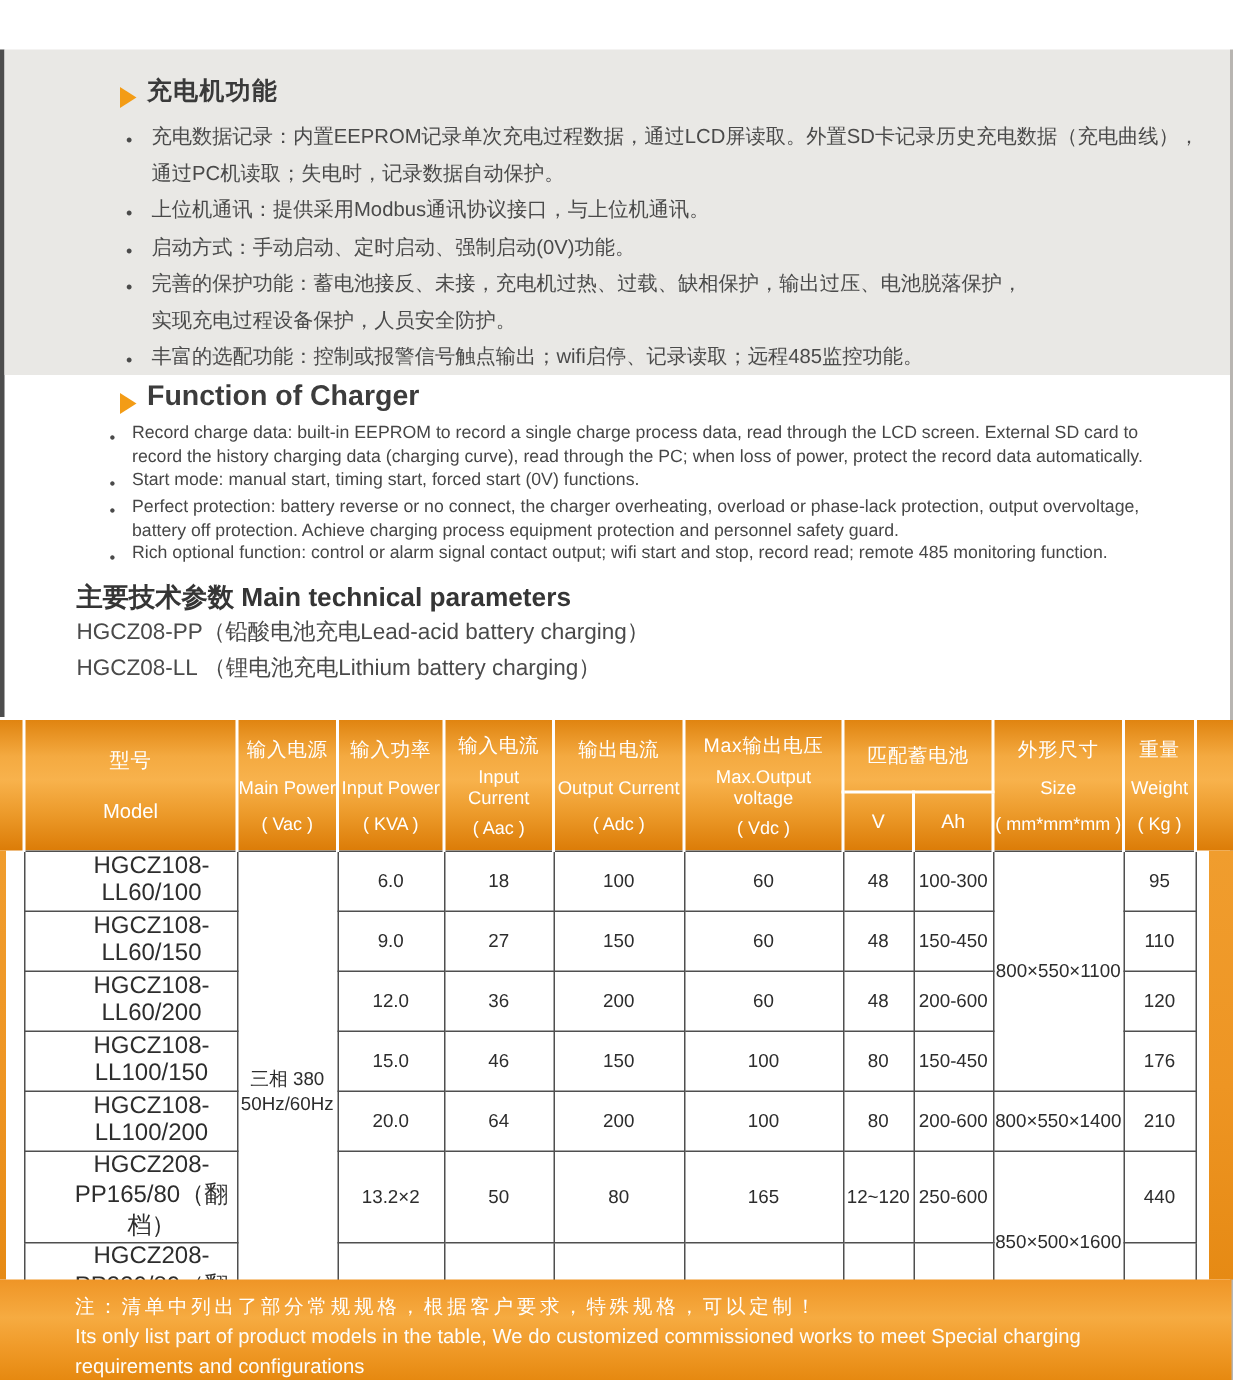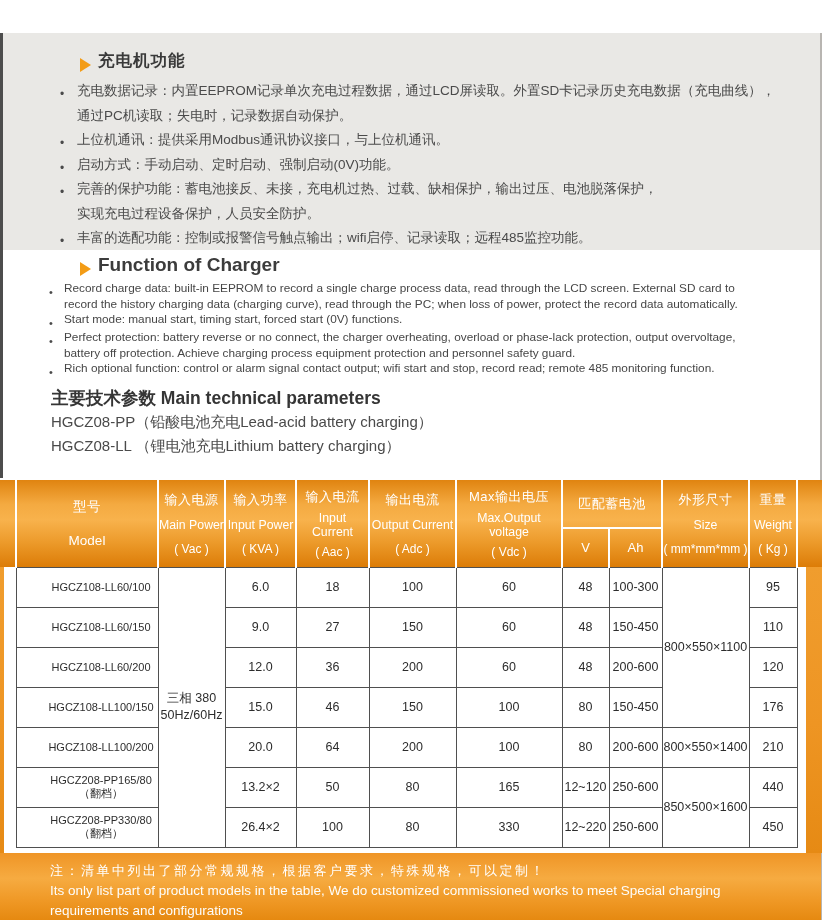--- a/index.html
+++ b/index.html
@@ -12,21 +12,21 @@
   .frame-right { position:absolute; left:820px; top:33px; width:2px; height:887px; background:#b8b5b1; }
 
   
   .cn-section { position:absolute; left:3px; top:33px; width:817px; height:217px;
                 background:#e9e8e5; padding:15px 0 0 33px; overflow:hidden; }
   .sec-head { display:flex; align-items:flex-end; height:24px;padding-left:44px; }
   .arrow { width:0; height:0; border-left:11px solid #f39c16; border-top:7px solid transparent;
            border-bottom:7px solid transparent; margin-right:7px; }
   .cn-title { font-size:16.5px; font-weight:bold; color:#3a3a3a; letter-spacing:1px; }
   .cn-list { margin-top:7px; padding-left:24px; }
-  .b-item { display:flex; }
+  .b-item { display:flex;margin-left:24px; }
   .b-mark { width:17px; color:#4a4a4a; flex:0 0 17px; }
   .cn-list .b-mark::before { content:"•"; font-size:12px; position:relative; top:5px; }
   .b-lines { flex:1; }
   .cn-line { font-size:13.5px; color:#4a4a4a; line-height:24.5px; white-space:nowrap; }
 
   
   .en-section { position:absolute; left:3px; top:252px; width:817px; padding-left:33px; overflow:hidden; }
   .en-title { font-size:19px; font-weight:bold; color:#3c3c3c; }
   .en-list { margin-top:5px; padding-left:13px; }
   .en-list .b-mark { flex:0 0 15px; width:15px; }
@@ -54,21 +54,21 @@
   .spec th.grp { border-bottom:2px solid #fff; }
   .th-stack { display:flex; flex-direction:column; justify-content:space-evenly; height:83px; align-items:center; }
   .th-cn  { font-size:13px; letter-spacing:0.5px; }
   .th-en  { font-size:12.3px; }
   .th-unit{ font-size:12px; }
   .th-model .th-cn, .th-model .th-en { font-size:13.5px; }
   .th-sub { font-size:13px; text-align:center; }
   .spec tbody tr { height:40px; }
   .spec td { background:#fff; border:1px solid #4f4f4f; text-align:center; vertical-align:middle;
              font-size:12.5px; color:#2d2d2d; padding:0; }
-  .spec td.model { font-size:11px;padding-left:28px; }
+  .spec td.model { font-size:16px;padding-left:28px; }
   .mp-cell div { line-height:17px; font-size:12.5px; }
 
   
   .footer { position:absolute; left:0; top:853px; width:821px; height:67px;
             background:linear-gradient(180deg,#ef9526 0%,#f6ab41 38%,#f09a28 68%,#e68910 100%);
             padding:8px 0 0 50px; overflow:hidden; }
   .f-cn { color:#fff; font-size:13px; letter-spacing:2.5px; line-height:20px; }
   .f-en { color:#fdfdfb; font-size:13.5px; line-height:20px; }
 </style>
 </head>

